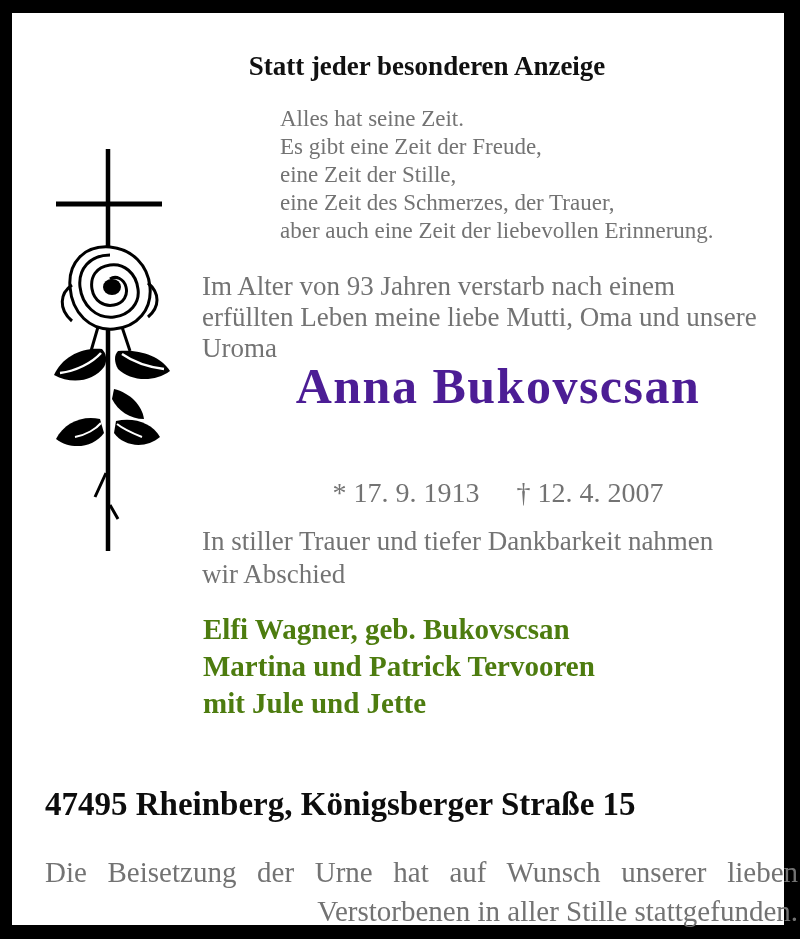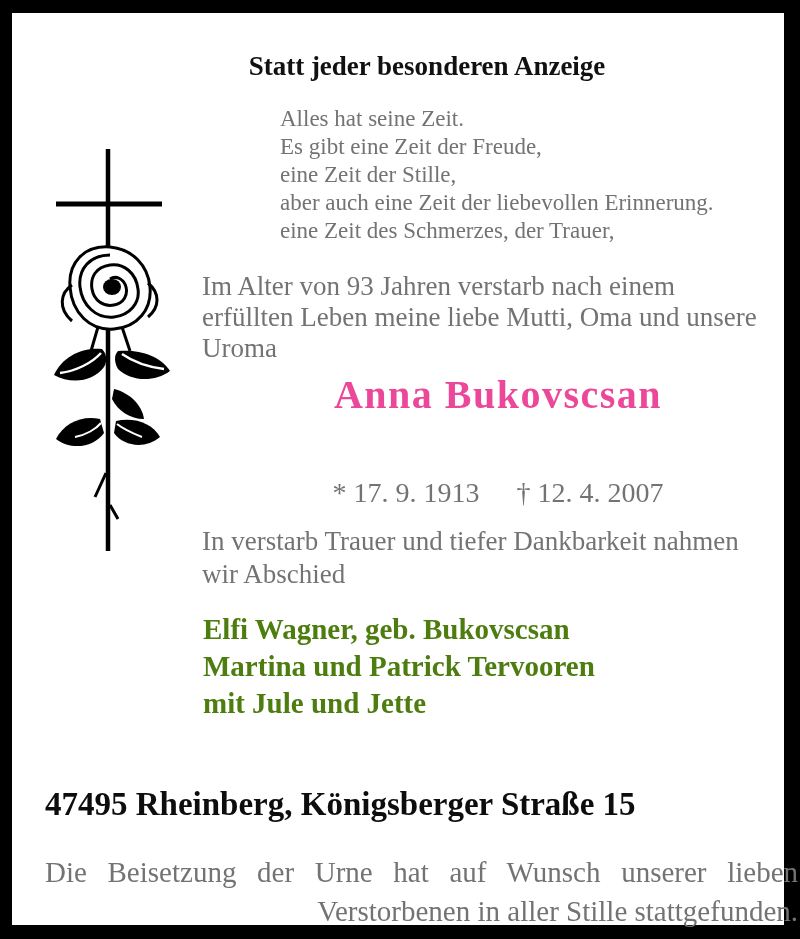--- a/index.html
+++ b/index.html
@@ -6,21 +6,21 @@
   body{width:800px;height:939px;background:#000;font-family:"Liberation Serif","DejaVu Serif",serif;}
   .page{position:relative;width:800px;height:939px;background:#000;overflow:hidden;}
   .panel{position:absolute;top:13px;left:12px;right:16px;bottom:14px;background:#fff;padding-left:20px;}
   .txt{color:#737373;}
   .abs{position:absolute;}
   .header{top:38px;left:130px;width:570px;text-align:center;font-weight:bold;font-size:27px;color:#111;}
   .poem{top:92px;left:268px;font-size:23px;line-height:28px;white-space:nowrap;}
   .illu{top:130px;left:26px;width:148px;height:416px;}
   .intro{top:258px;left:190px;font-size:27px;line-height:31px;white-space:nowrap;}
   .nameblock{left:190px;width:592px;text-align:center;}
-  .name{top:358px;font-weight:bold;font-size:40px;letter-spacing:1.5px;color:#ec4899;}
+  .name{top:344px;font-weight:bold;font-size:50px;letter-spacing:1.5px;color:#4c1d95;}
   .maiden{top:428px;font-size:27px;}
   .dates{top:464px;font-size:28px;}
   .dates .death{margin-left:30px;}
   .farewell{top:512px;left:190px;font-size:27px;line-height:33px;white-space:nowrap;}
   .mourners{top:598px;left:191px;font-weight:bold;font-size:29px;line-height:37px;white-space:nowrap;color:#4d7c0f;}
   .address{top:773px;left:33px;font-weight:bold;font-size:33px;white-space:nowrap;color:#0d0d0d;}
   .closing{top:822px;left:33px;width:753px;font-size:29px;line-height:39px;}
   .closing .l1{text-align:justify;text-align-last:justify;margin-top:18px;}
   .closing .l2{text-align:right;margin-left:16px;}
 </style>
@@ -29,22 +29,22 @@
 
 <div class="page">
   <div class="panel">
 
     <div class="abs header txt">Statt jeder besonderen Anzeige</div>
 
     <div class="abs poem txt">
       <div>Alles hat seine Zeit.</div>
       <div>Es gibt eine Zeit der Freude,</div>
       <div>eine Zeit der Stille,</div>
+      <div>eine Zeit des Schmerzes, der Trauer,</div>
       <div>aber auch eine Zeit der liebevollen Erinnerung.</div>
-      <div>eine Zeit des Schmerzes, der Trauer,</div>
     </div>
 
     <svg class="abs illu" viewBox="0 0 148 416" xmlns="http://www.w3.org/2000/svg">
       <g stroke="#000" stroke-linecap="butt">
         <line x1="70" y1="6" x2="70" y2="408" stroke-width="4.5"></line>
         <line x1="18" y1="61" x2="124" y2="61" stroke-width="5"></line>
       </g>
       <g>
         <path d="M72 104 C46 102 30 120 32 144 C34 170 52 188 76 186 C100 184 114 166 112 144 C110 122 94 106 72 104 Z" fill="#fff" stroke="#000" stroke-width="3"></path>
         <path d="M72 112 C52 112 40 126 42 144 C44 162 58 176 76 174 C92 172 102 160 100 146 C98 130 86 120 72 122 C58 124 52 134 54 146 C56 158 66 164 76 162 C86 160 90 152 88 144 C86 136 78 132 72 136" fill="none" stroke="#000" stroke-width="3"></path>
@@ -71,21 +71,21 @@
       <div>Uroma</div>
     </div>
 
     <div class="abs nameblock name txt">Anna Bukovscsan</div>
     <div class="abs nameblock dates txt">
       <span class="birth">* 17. 9. 1913</span>
       <span class="death">† 12. 4. 2007</span>
     </div>
 
     <div class="abs farewell txt">
-      <div>In verstarb Trauer und tiefer Dankbarkeit nahmen</div>
+      <div>In stiller Trauer und tiefer Dankbarkeit nahmen</div>
       <div>wir Abschied</div>
     </div>
 
     <div class="abs mourners txt">
       <div>Elfi Wagner, geb. Bukovscsan</div>
       <div>Martina und Patrick Tervooren</div>
       <div>mit Jule und Jette</div>
     </div>
 
     <div class="abs address txt">47495 Rheinberg, Königsberger Straße 15</div>

